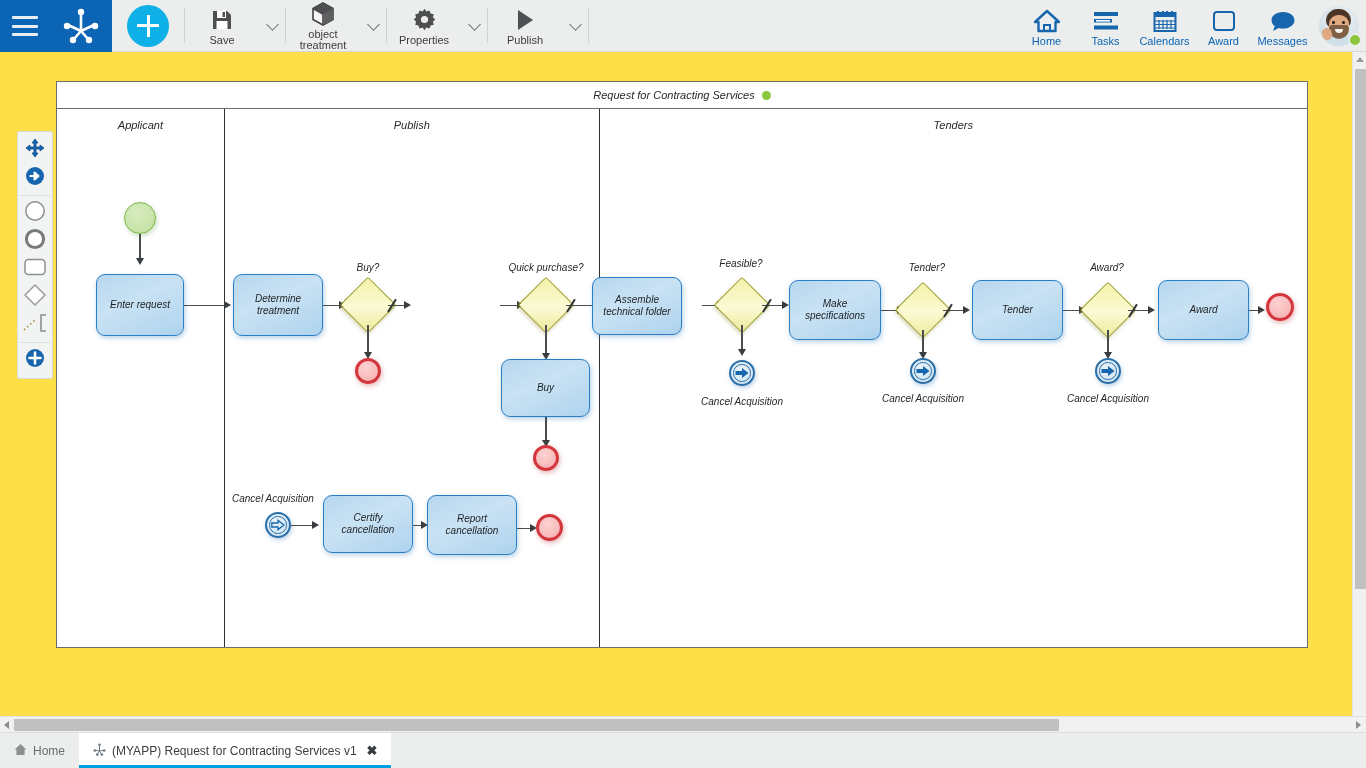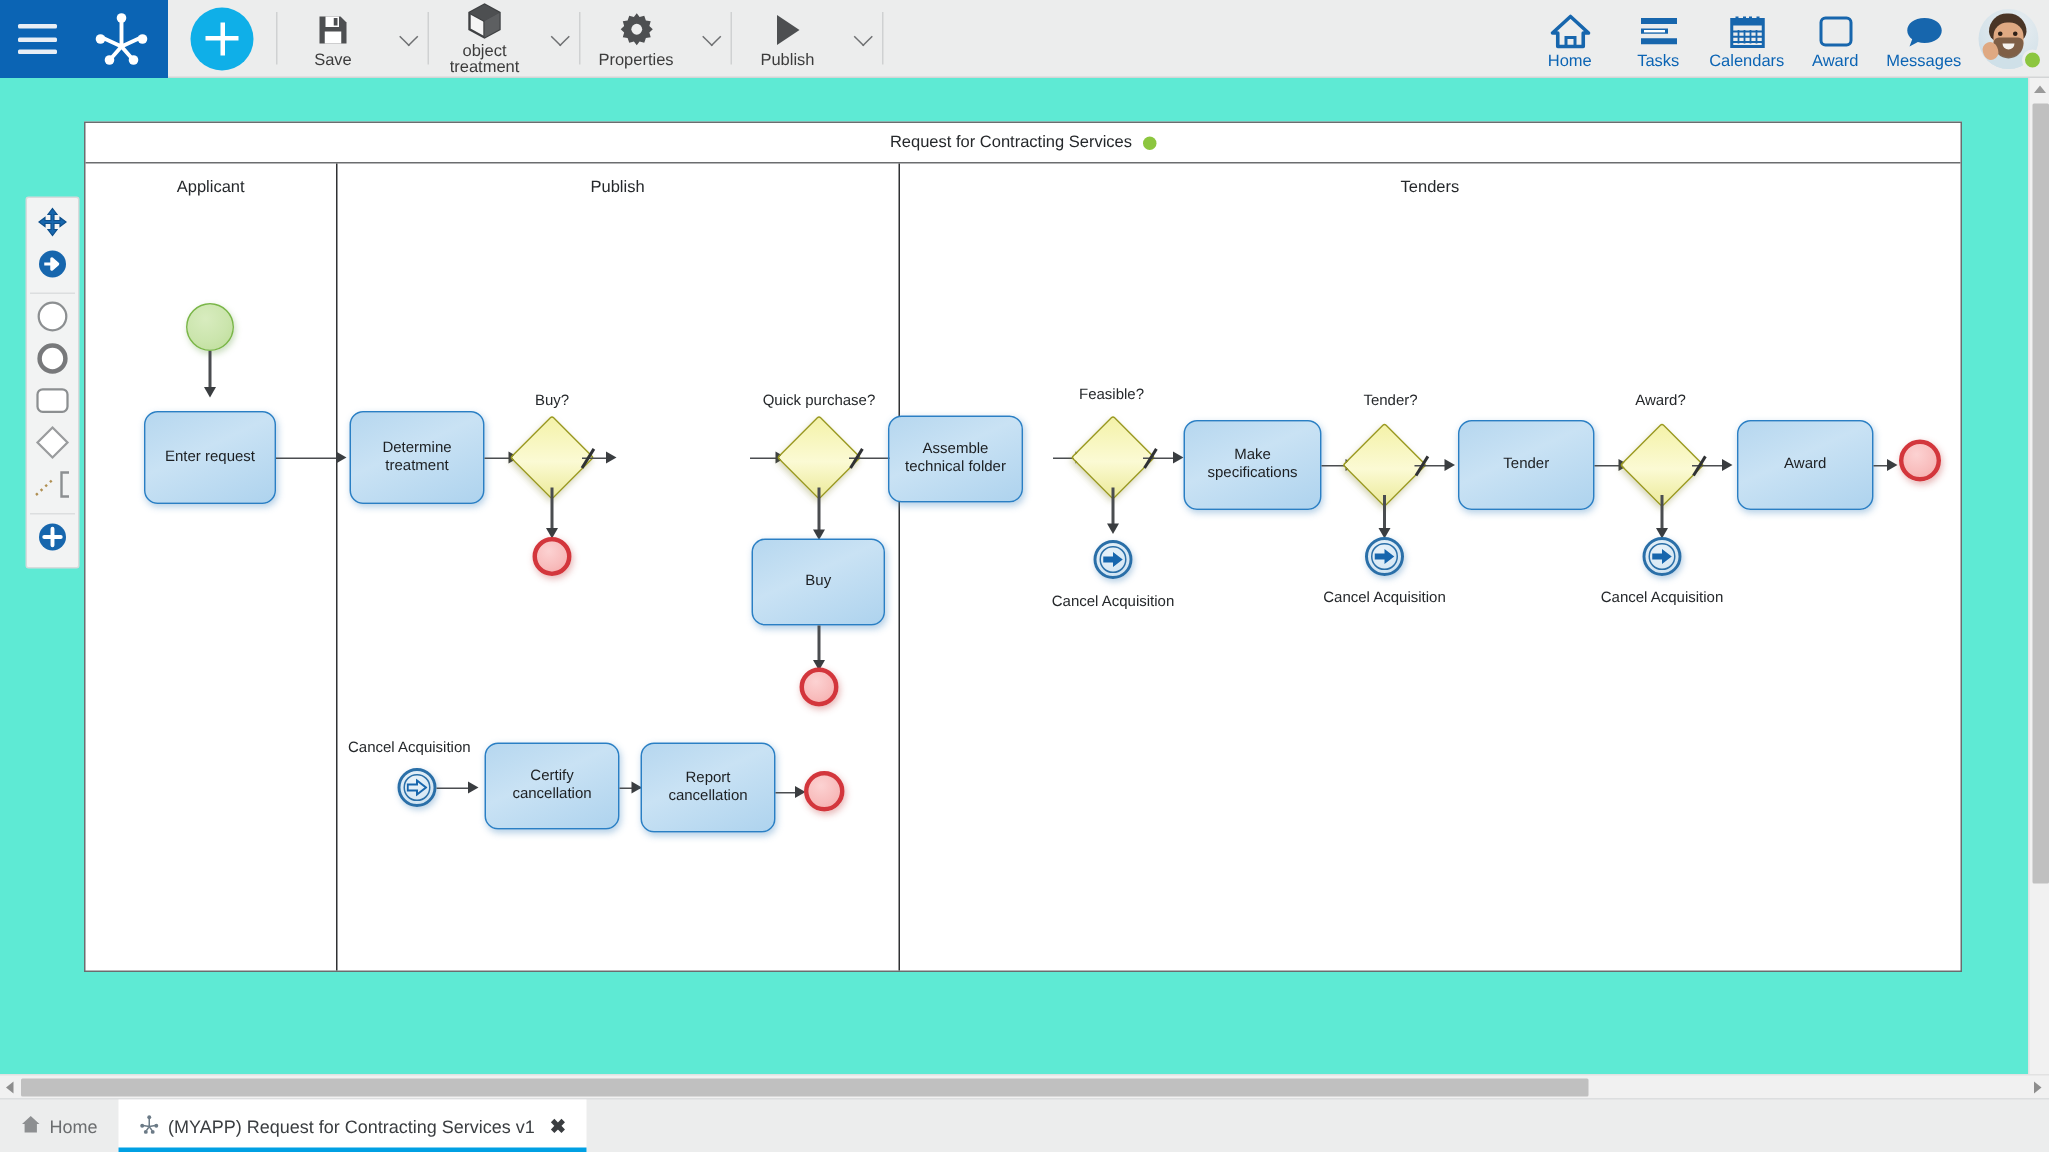--- a/index.html
+++ b/index.html
@@ -107,22 +107,23 @@
     width: 34px; height: 28px;
     display:flex; align-items:center; justify-content:center;
     cursor: pointer;
   }
   .pal-div { width: 30px; height: 1px; background: #dcdedf; margin: 3px 0; }
 
   
   .canvas {
     position: absolute; left: 0; top: 52px;
     width: 1352px; height: 664px;
-    background: #5eead4;
+    background: #fde047;
     overflow: hidden;
+    font-style: italic;
   }
   .scroll-v {
     position: absolute; right: 0; top: 52px; width: 14px; height: 664px;
     background: #f1f1f1; border-left: 1px solid #e2e2e2;
   }
   .scroll-v .thumb {
     position:absolute; left:2px; top: 17px; width: 11px; height: 520px;
     background: #c0c0c0; border-radius: 1px;
   }
   .scroll-v .arrow-up {

